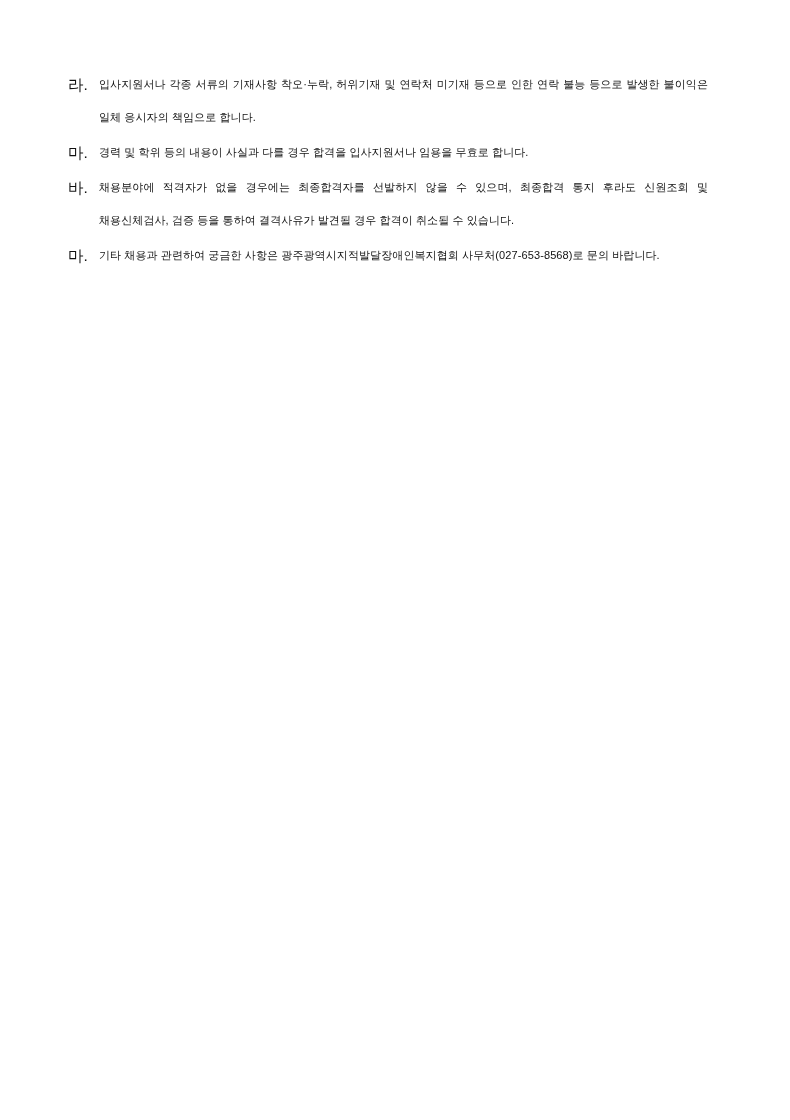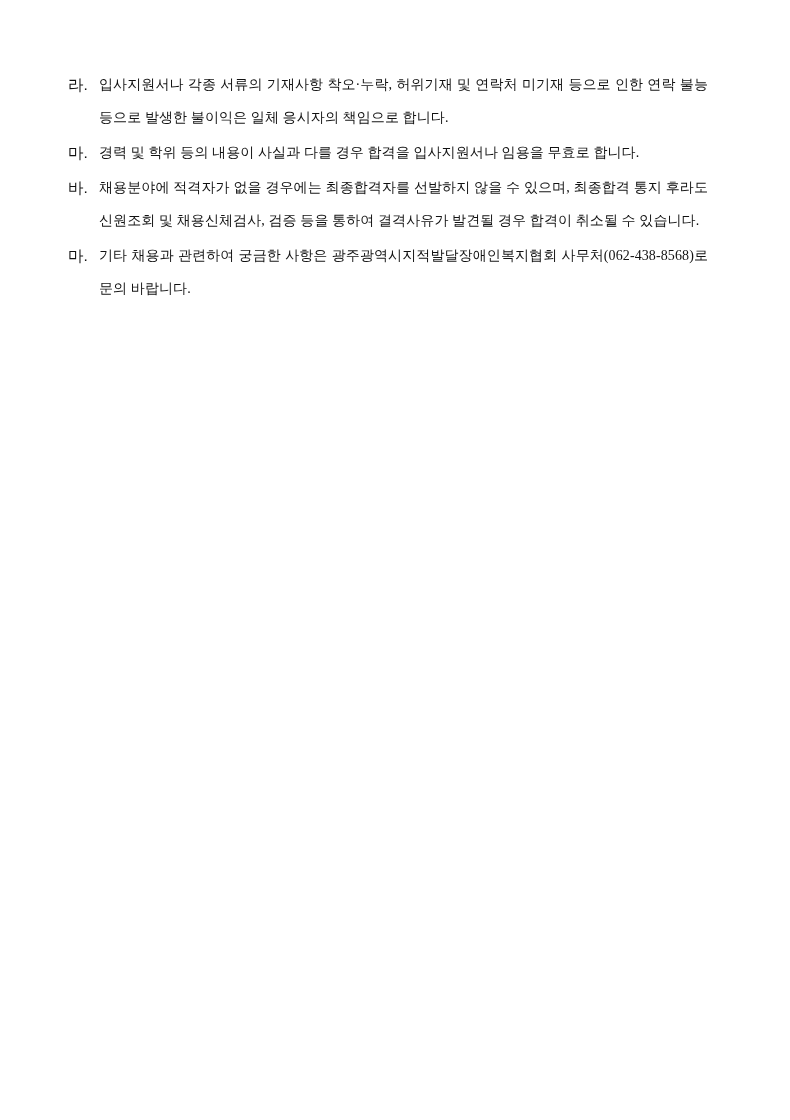--- a/index.html
+++ b/index.html
@@ -37,28 +37,27 @@
   .marker {
     flex: 0 0 auto;
     width: 31px;
     font-size: 15.5px;
     line-height: 33px;
     color: #111111;
     white-space: nowrap;
   }
   .body-text {
     flex: 1 1 auto;
-    font-size: 14px;
+    font-size: 11px;
     line-height: 33px;
     color: #111111;
     text-align: justify;
     text-justify: inter-character;
     word-break: keep-all;
     letter-spacing: 0.1px;
-    font-family: Liberation Serif, serif;
   }
   .body-text.last-line-natural {
     text-align-last: left;
   }
 </style>
 </head>
 <body>
 
 <div class="page">
   <div class="content">
@@ -73,17 +72,17 @@
       <div class="body-text last-line-natural">경력 및 학위 등의 내용이 사실과 다를 경우 합격을 입사지원서나 임용을 무효로 합니다.</div>
     </div>
 
     <div class="item">
       <div class="marker">바.</div>
       <div class="body-text last-line-natural">채용분야에 적격자가 없을 경우에는 최종합격자를 선발하지 않을 수 있으며, 최종합격 통지 후라도 신원조회 및 채용신체검사, 검증 등을 통하여 결격사유가 발견될 경우 합격이 취소될 수 있습니다.</div>
     </div>
 
     <div class="item">
       <div class="marker">마.</div>
-      <div class="body-text last-line-natural">기타 채용과 관련하여 궁금한 사항은 광주광역시지적발달장애인복지협회 사무처(062-438-8568)로 문의 바랍니다.</div>
+      <div class="body-text last-line-natural">기타 채용과 관련하여 궁금한 사항은 광주광역시지적발달장애인복지협회 사무처(027-653-8568)로 문의 바랍니다.</div>
     </div>
 
   </div>
 </div>
 
 </body></html>

